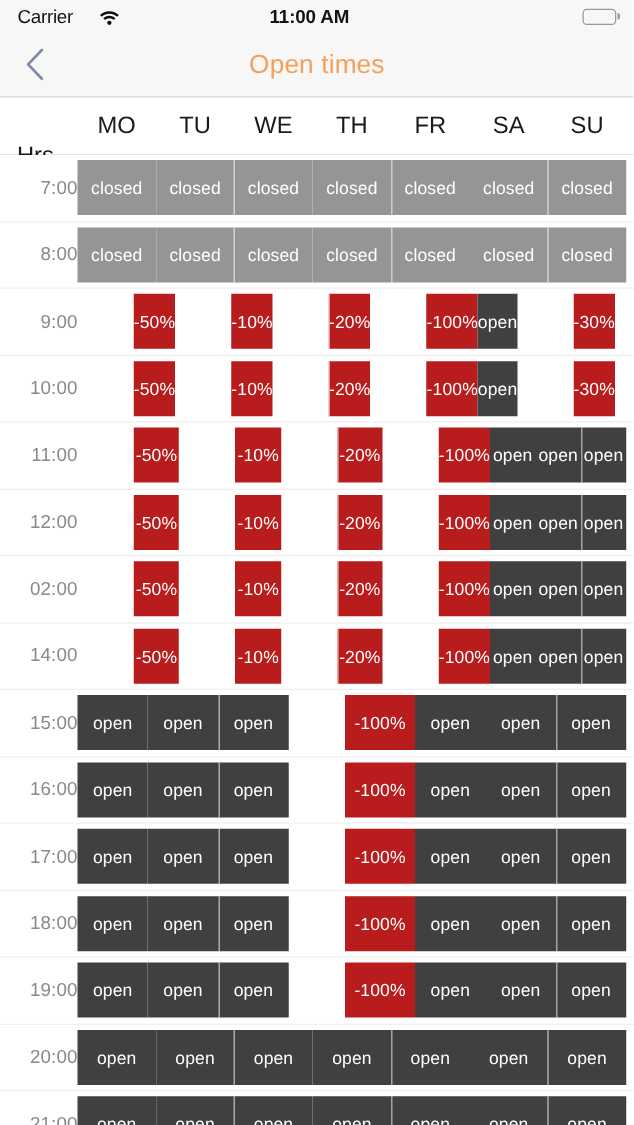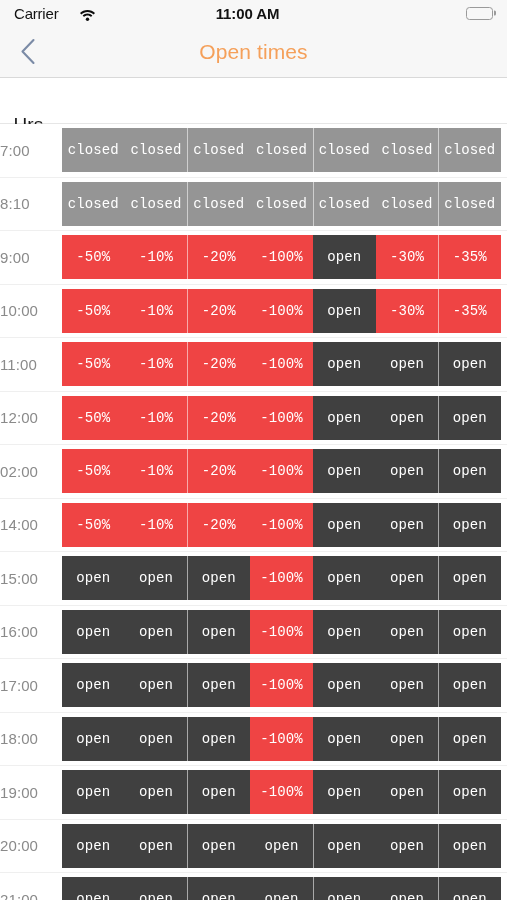--- a/index.html
+++ b/index.html
@@ -135,47 +135,46 @@
   }
   .row {
     height: 53.5px;
     display: flex;
     align-items: center;
     border-bottom: 1px solid #efefef;
     position: relative;
   }
   .row-hour {
     width: 62px;
-    text-align: left;
+    text-align: right;
     font-size: 15px;
     color: #8a8a8a;
     flex-shrink: 0;
     letter-spacing: 0.1px;
   }
   .row-cells {
     flex: 1;
     display: flex;
     height: 44px;
     margin-right: 6px;
-    font-family: Liberation Mono, monospace;
   }
   .cell {
     flex: 1;
     display: flex;
     align-items: center;
     justify-content: center;
     font-size: 14px;
     color: #ffffff;
     letter-spacing: 0.1px;
     position: relative;
     cursor: pointer;
   }
   .cell.c-closed { background: #959595; }
   .cell.c-open   { background: #404040; }
-  .cell.c-promo  { background: #ef4444; }
+  .cell.c-promo  { background: #b91c1c; margin-left: 45px; }
   
   .cell.sep-left::before {
     content: "";
     position: absolute;
     left: 0; top: 0; bottom: 0;
     width: 1px;
     background: rgba(255,255,255,0.55);
   }
 </style>
 </head>
@@ -206,37 +205,46 @@
       <svg viewBox="0 0 16 27" width="16" height="27" aria-hidden="true">
         <polyline points="13.5,2 2.5,13.5 13.5,25" fill="none" stroke="#7b8ba6" stroke-width="2.1" stroke-linecap="round" stroke-linejoin="round"></polyline>
       </svg>
     </span>
   </div>
   <div class="nav-title">Open times</div>
 </div>
 
 <div class="col-header">
   <div class="hdr-hrs">Hrs.</div>
+  <div class="hdr-days">
+      <div class="hdr-day">MO</div>
+      <div class="hdr-day">TU</div>
+      <div class="hdr-day">WE</div>
+      <div class="hdr-day">TH</div>
+      <div class="hdr-day">FR</div>
+      <div class="hdr-day">SA</div>
+      <div class="hdr-day">SU</div>
+    </div>
 </div>
 
 <div class="schedule">
     <div class="row">
       <div class="row-hour">7:00</div>
       <div class="row-cells">
         <div class="cell c-closed">closed</div>
         <div class="cell c-closed">closed</div>
         <div class="cell c-closed sep-left">closed</div>
         <div class="cell c-closed">closed</div>
         <div class="cell c-closed sep-left">closed</div>
         <div class="cell c-closed">closed</div>
         <div class="cell c-closed sep-left">closed</div>
       </div>
     </div>
     <div class="row">
-      <div class="row-hour">8:10</div>
+      <div class="row-hour">8:00</div>
       <div class="row-cells">
         <div class="cell c-closed">closed</div>
         <div class="cell c-closed">closed</div>
         <div class="cell c-closed sep-left">closed</div>
         <div class="cell c-closed">closed</div>
         <div class="cell c-closed sep-left">closed</div>
         <div class="cell c-closed">closed</div>
         <div class="cell c-closed sep-left">closed</div>
       </div>
     </div>

